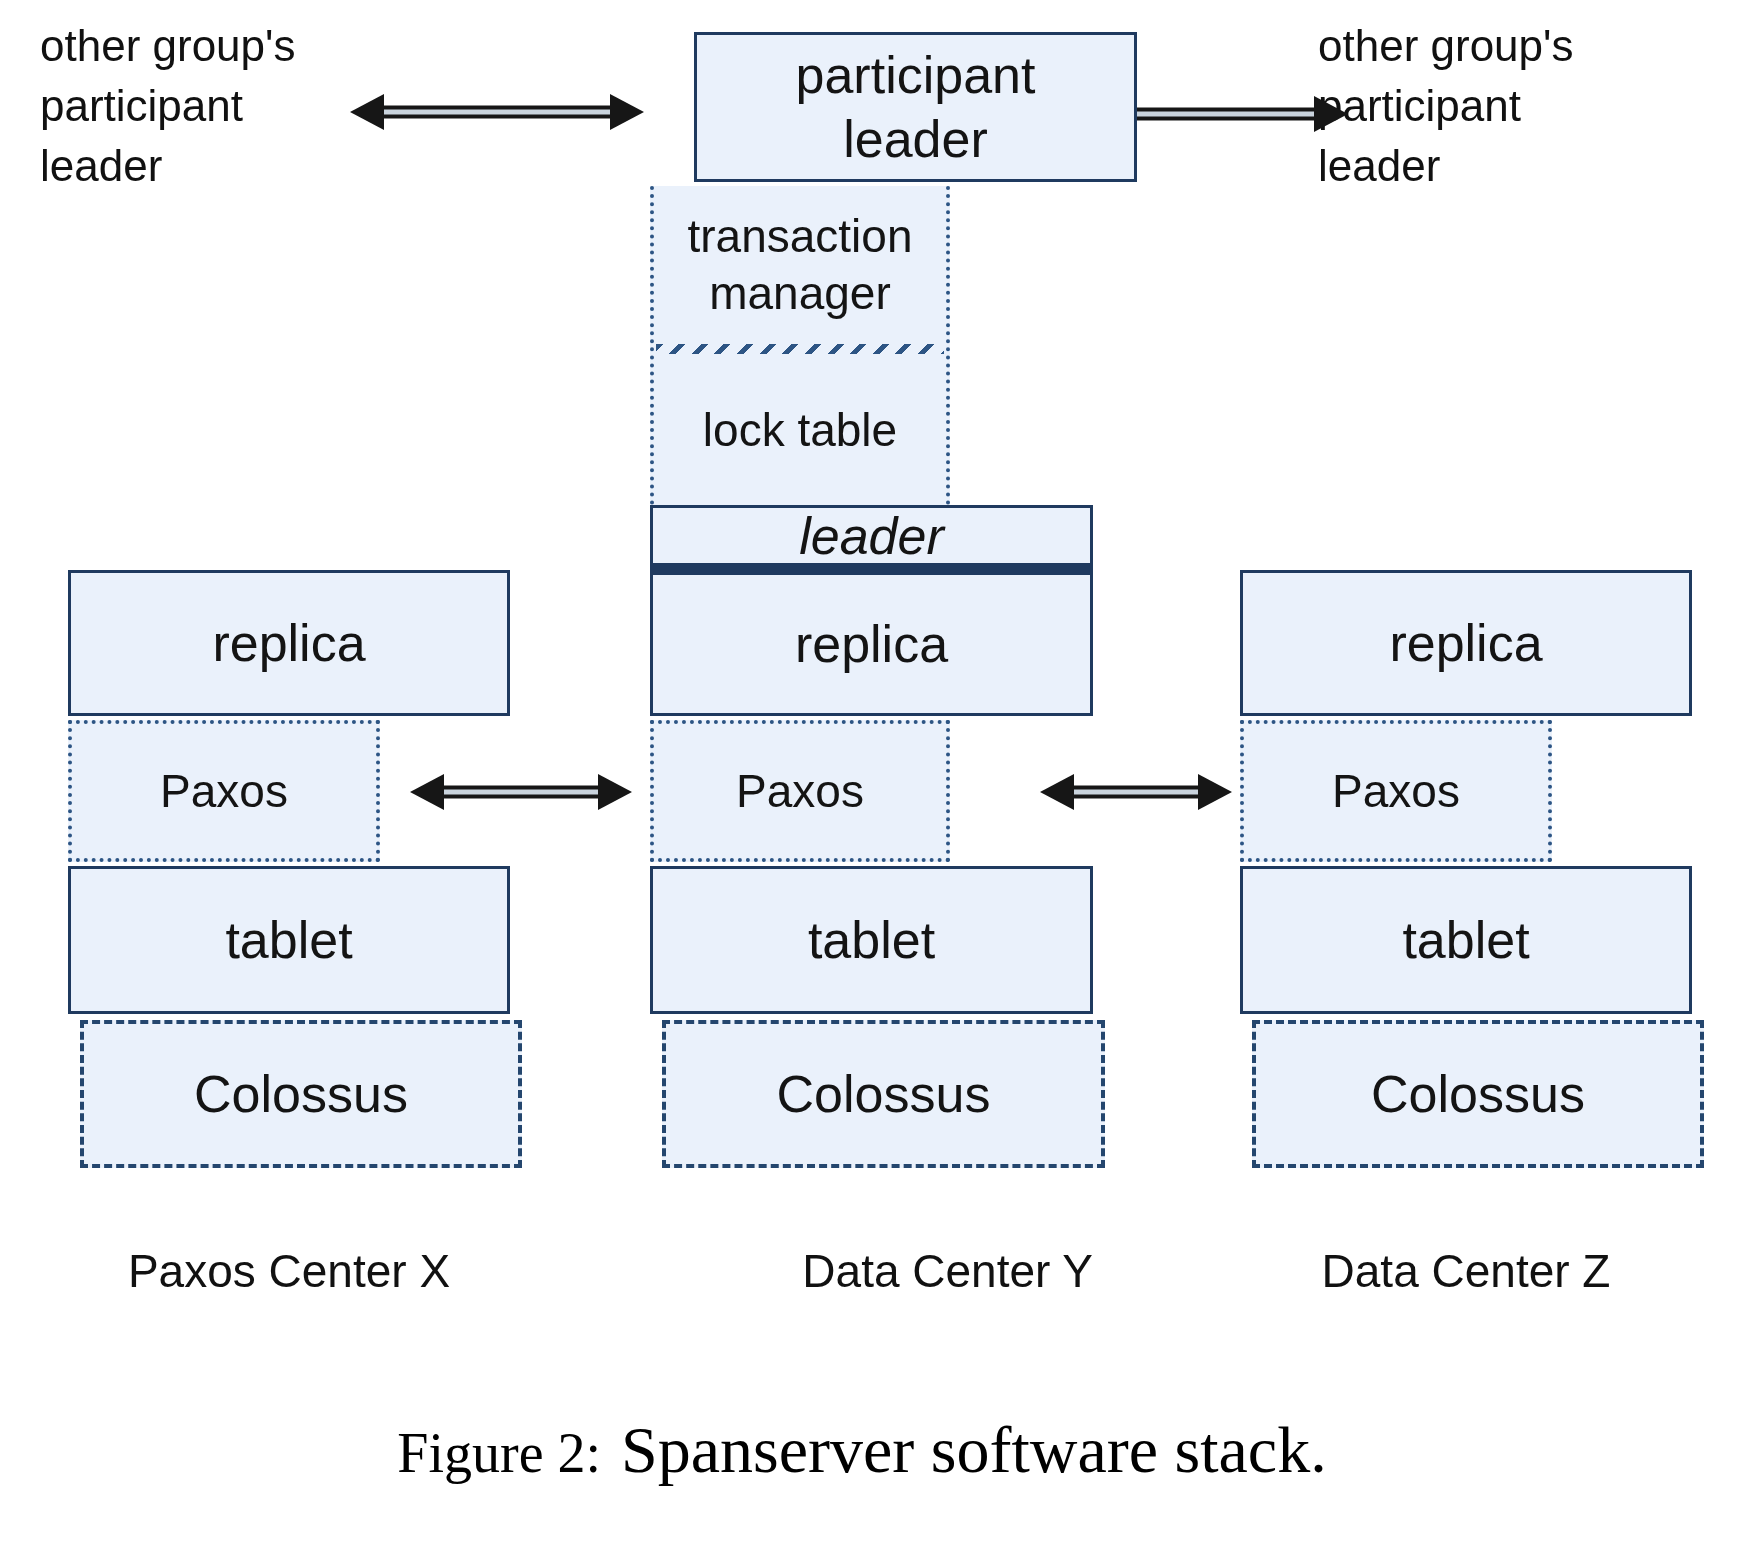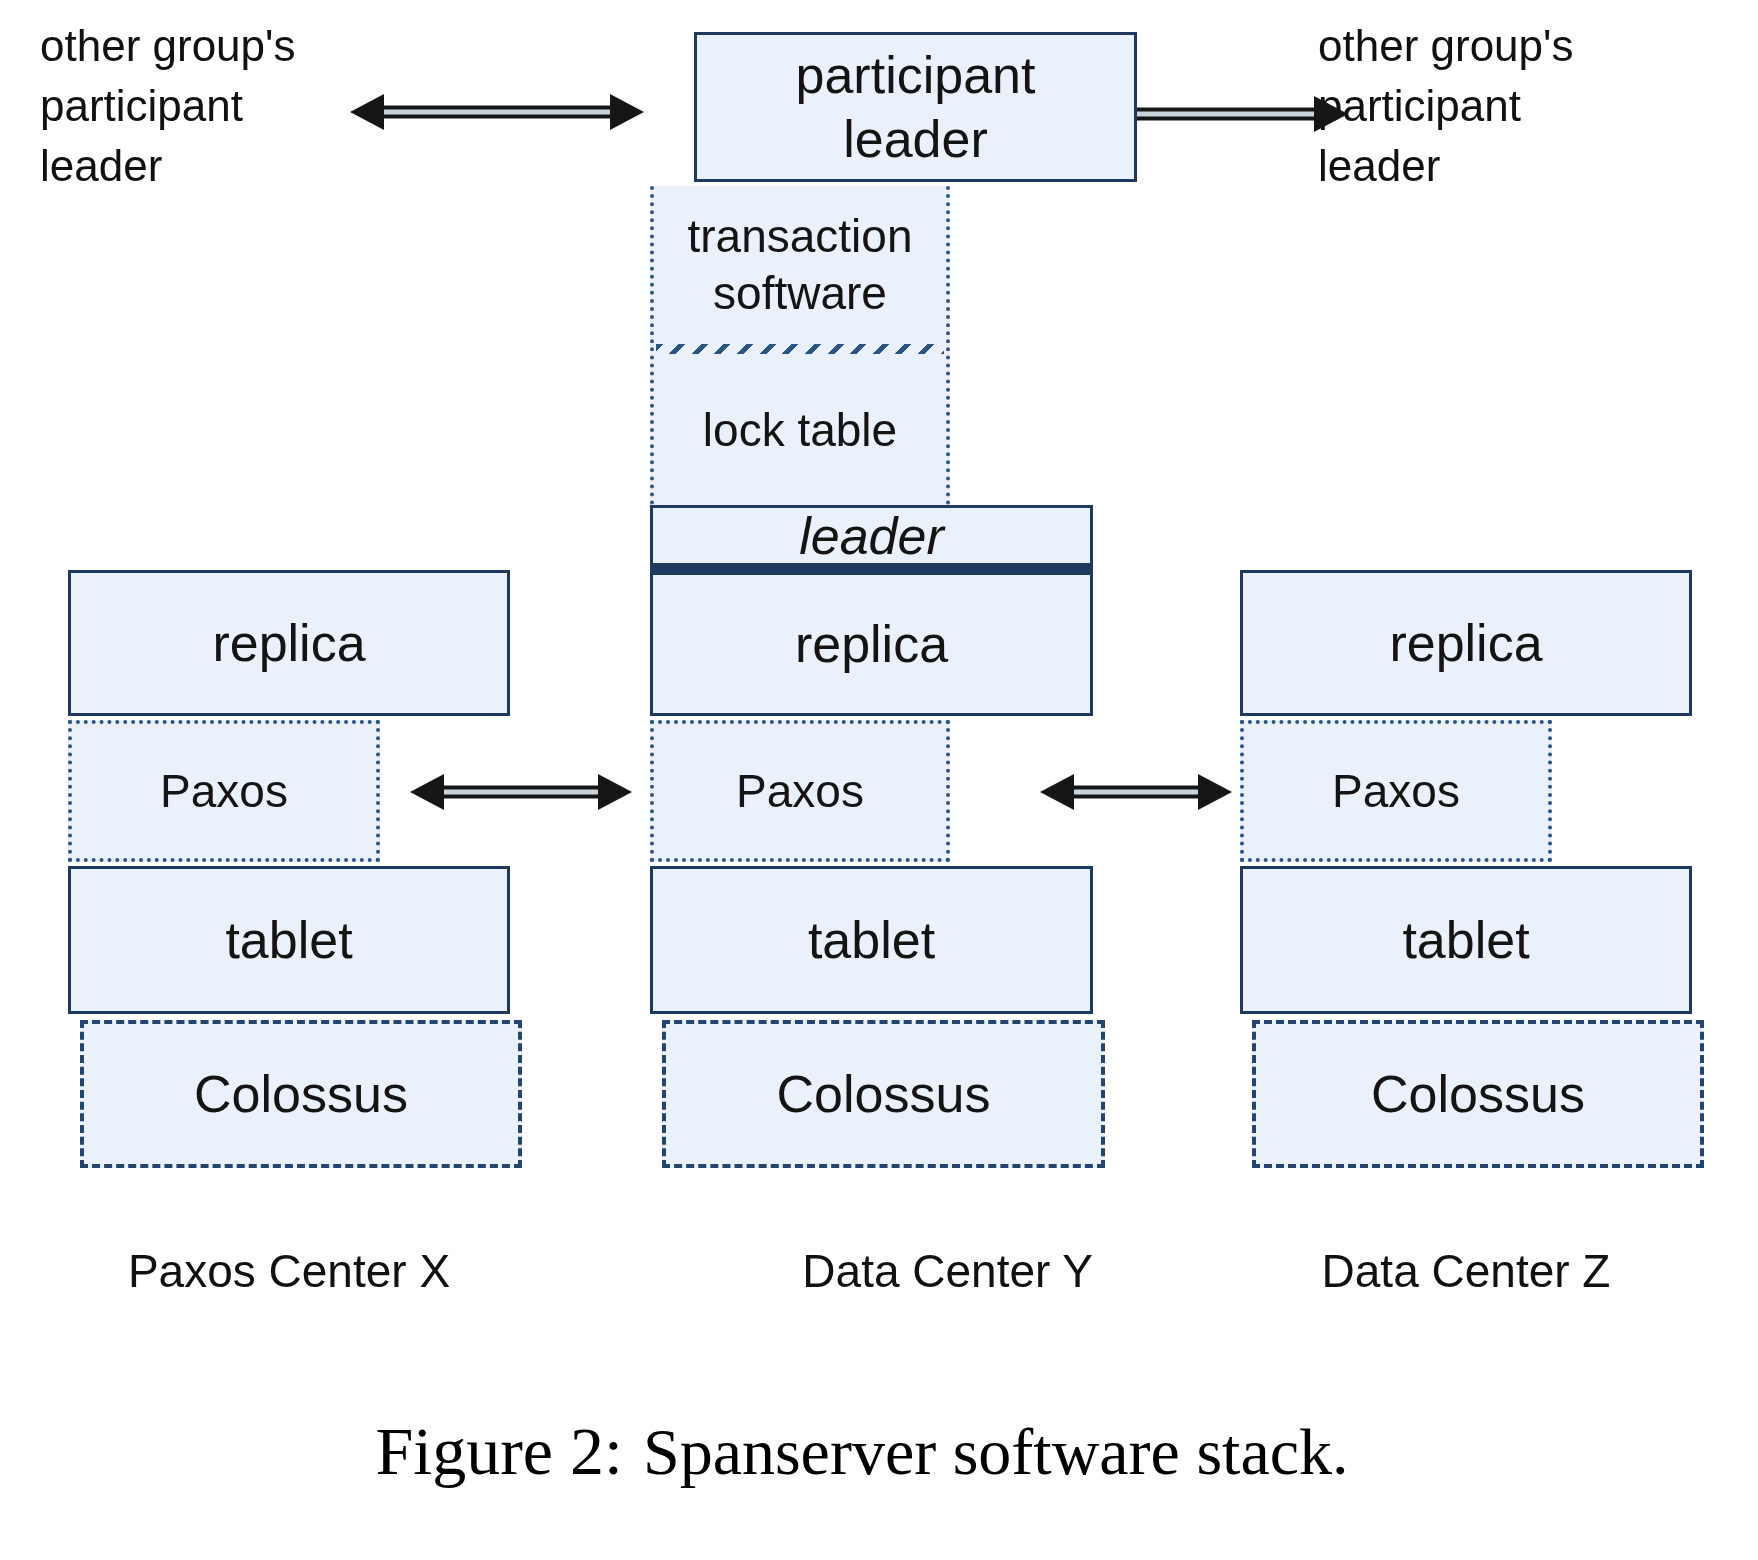--- a/index.html
+++ b/index.html
@@ -70,21 +70,21 @@
   
   .arrows{position:absolute;left:0;top:0;pointer-events:none;}
   .arrow-outer{stroke:var(--arrow);stroke-width:13;}
   .arrow-core{stroke:var(--arrow-core);stroke-width:5;}
   .arrow-head{fill:var(--arrow);}
   
   .caption{
     position:absolute;top:1412px;left:0;width:1724px;text-align:center;
     font-family:"Liberation Serif","DejaVu Serif",serif;color:var(--caption-color);
   }
-  .fig-label{font-size:68px;text-align:right;}
+  .fig-label{font-size:56px;text-align:right;}
   .fig-text{font-size:66px;margin-left:20px;}
 </style>
 </head>
 <body>
 
 <div class="stage">
 
   <div class="side-label left">other group's
 participant
 leader</div>
@@ -115,21 +115,21 @@
       <line class="arrow-outer" x1="1066" y1="792" x2="1206" y2="792"></line>
       <line class="arrow-core" x1="1068" y1="792" x2="1204" y2="792"></line>
       <polygon class="arrow-head" points="1040,792 1074,774 1074,810"></polygon>
       <polygon class="arrow-head" points="1232,792 1198,774 1198,810"></polygon>
     </g>
   </svg>
 
   <div class="box solid pl-box">participant leader</div>
 
   <div class="tmlt">
-    <div class="tm-region">transaction software</div>
+    <div class="tm-region">transaction manager</div>
     <div class="diag-divider"></div>
     <div class="lt-region">lock table</div>
   </div>
 
   <div class="box solid leader-box">leader</div>
 
   <div class="box solid replica-y">replica</div>
   <div class="box dotted paxos-y">Paxos</div>
   <div class="box solid tablet-y">tablet</div>
   <div class="box dashed colossus-y">Colossus</div>

